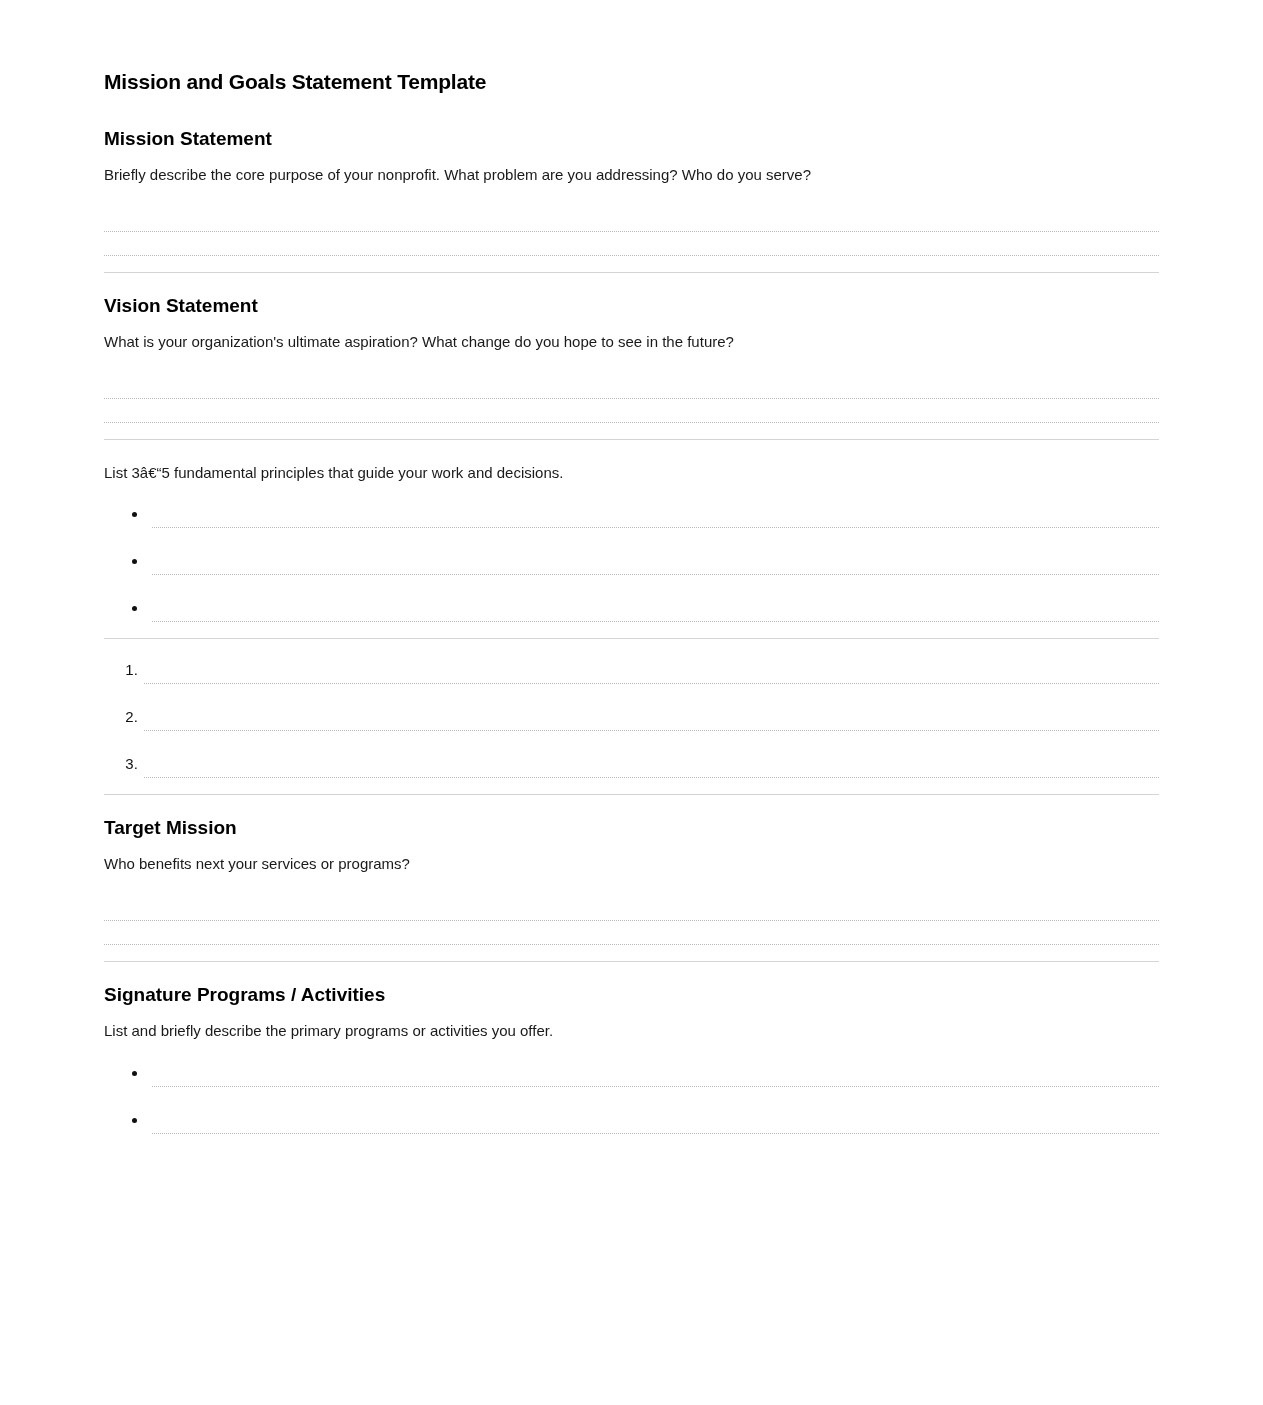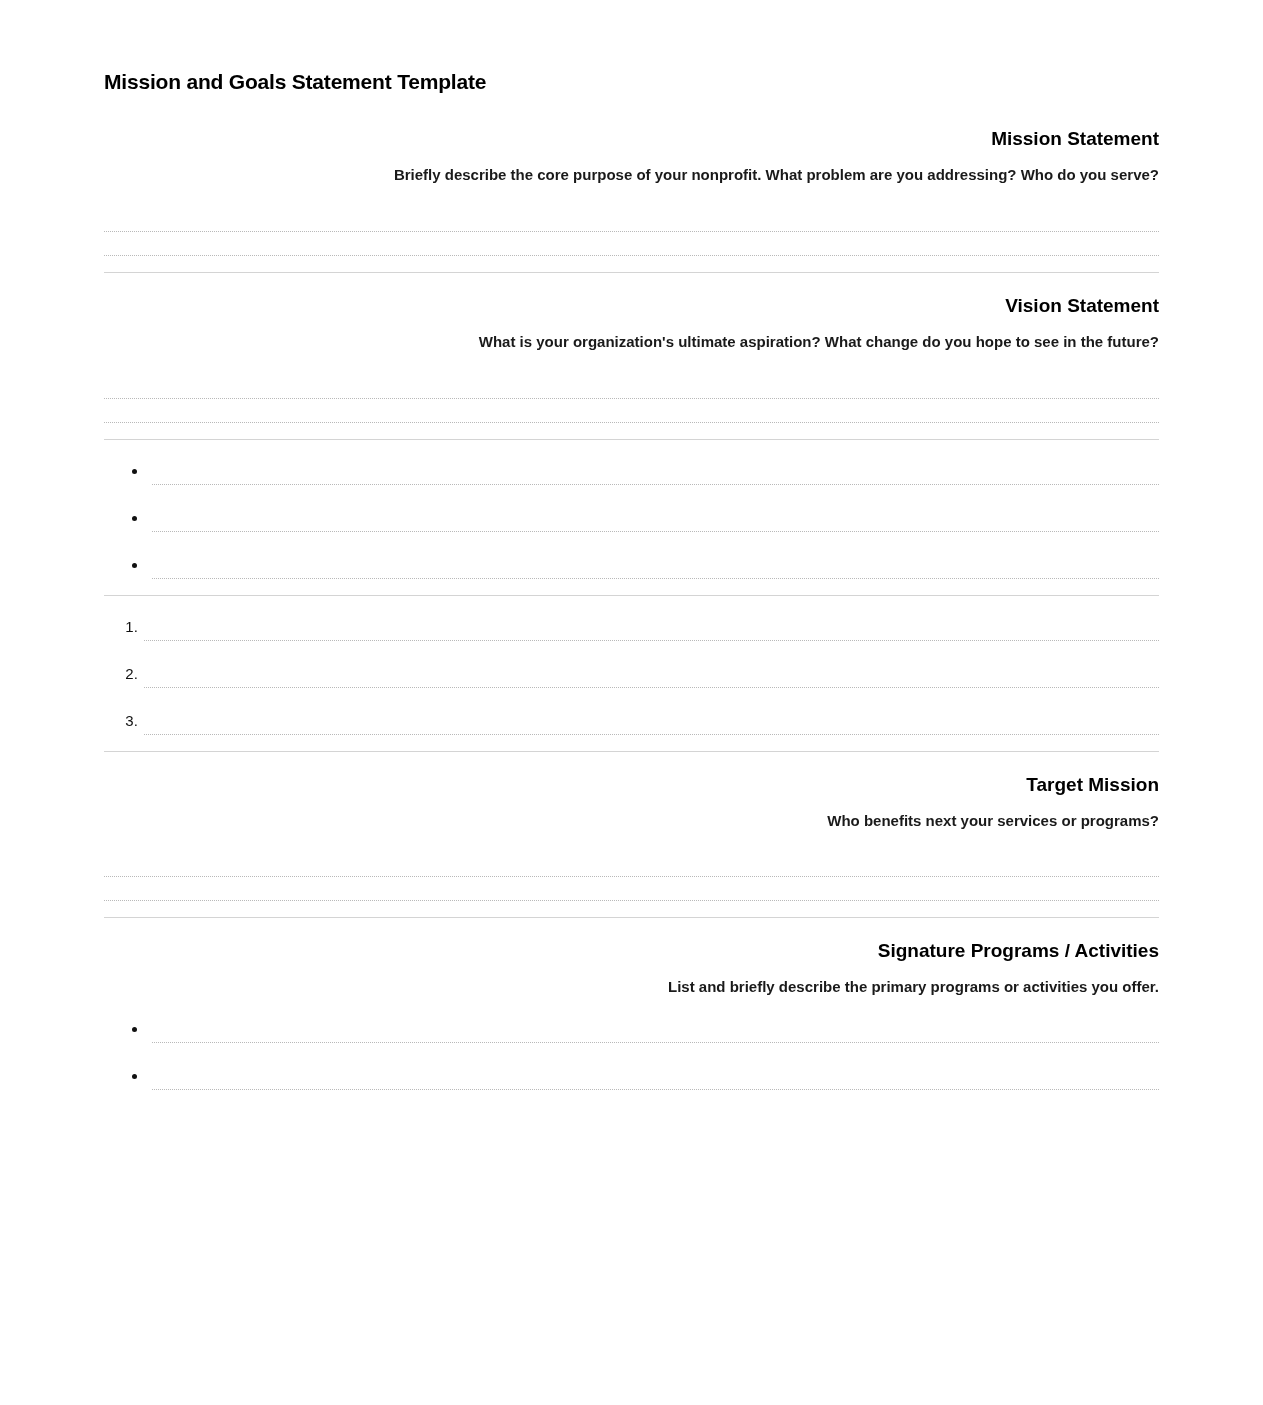--- a/index.html
+++ b/index.html
@@ -20,34 +20,32 @@
   }
   .doc-title {
     font-size: 21px;
     font-weight: bold;
     letter-spacing: -0.2px;
     margin: 0 0 34px 0;
     color: #000000;
   }
   .section {
     margin-bottom: 0;
-    text-align: right;
   }
   .section-header {
     font-size: 19px;
     font-weight: bold;
     margin: 0 0 14px 0;
     color: #000000;
   }
   .section-desc {
     font-size: 15px;
     line-height: 1.45;
     margin: 0 0 22px 0;
     color: #1a1a1a;
-    font-weight: bold;
   }
   .fill-line {
     border-bottom: 1px dotted #b9b9b9;
     height: 23px;
     margin-bottom: 0;
   }
   .section-rule {
     border: none;
     border-top: 1px solid #d4d4d4;
     margin: 16px 0 22px 0;
@@ -95,20 +93,21 @@
 
   <div class="section">
     <h2 class="section-header">Vision Statement</h2>
     <p class="section-desc">What is your organization's ultimate aspiration? What change do you hope to see in the future?</p>
     <div class="fill-line"></div>
     <div class="fill-line"></div>
     <hr class="section-rule">
   </div>
 
   <div class="section">
+    <p class="section-desc">List 3â€“5 fundamental principles that guide your work and decisions.</p>
     <ul class="bullet-list">
       <li>
           <span class="li-line"></span>
         </li>
       <li>
           <span class="li-line"></span>
         </li>
       <li>
           <span class="li-line"></span>
         </li>

